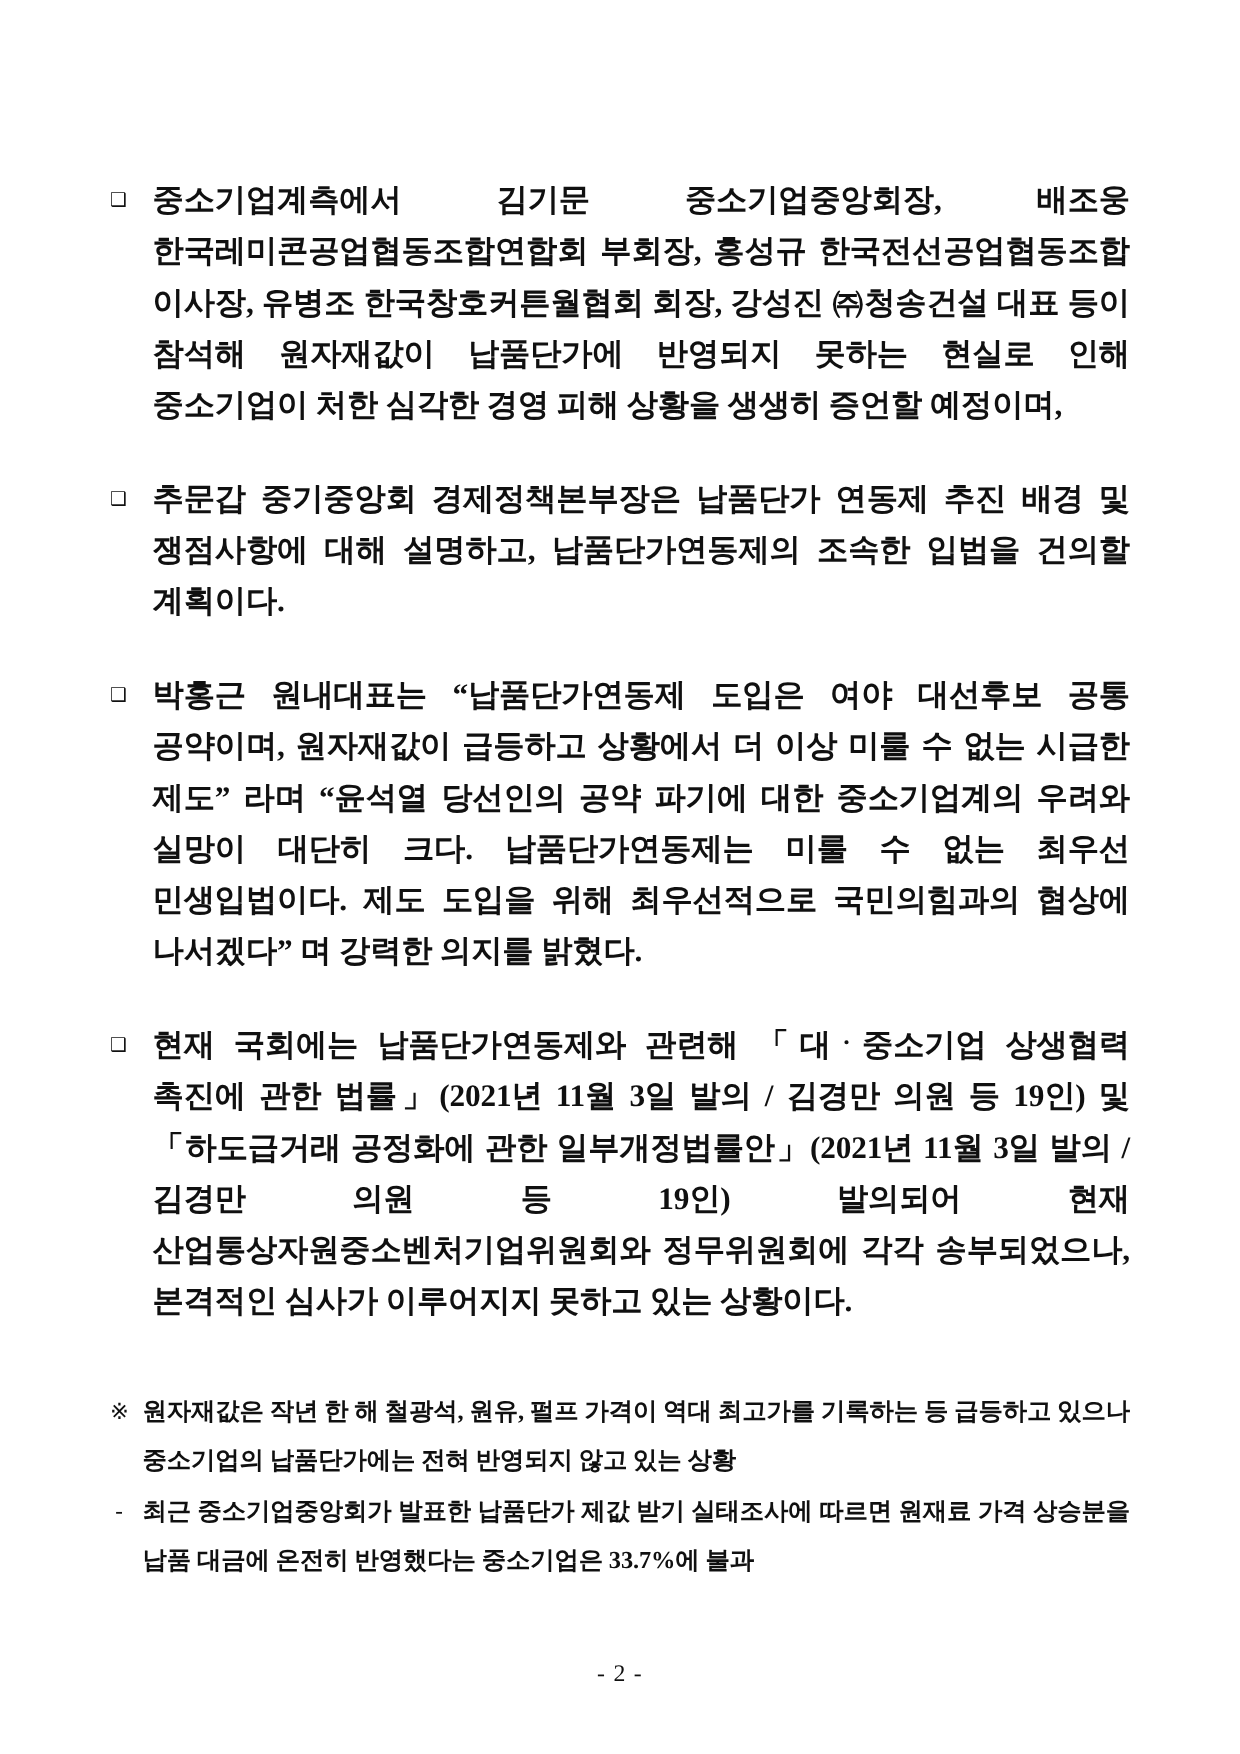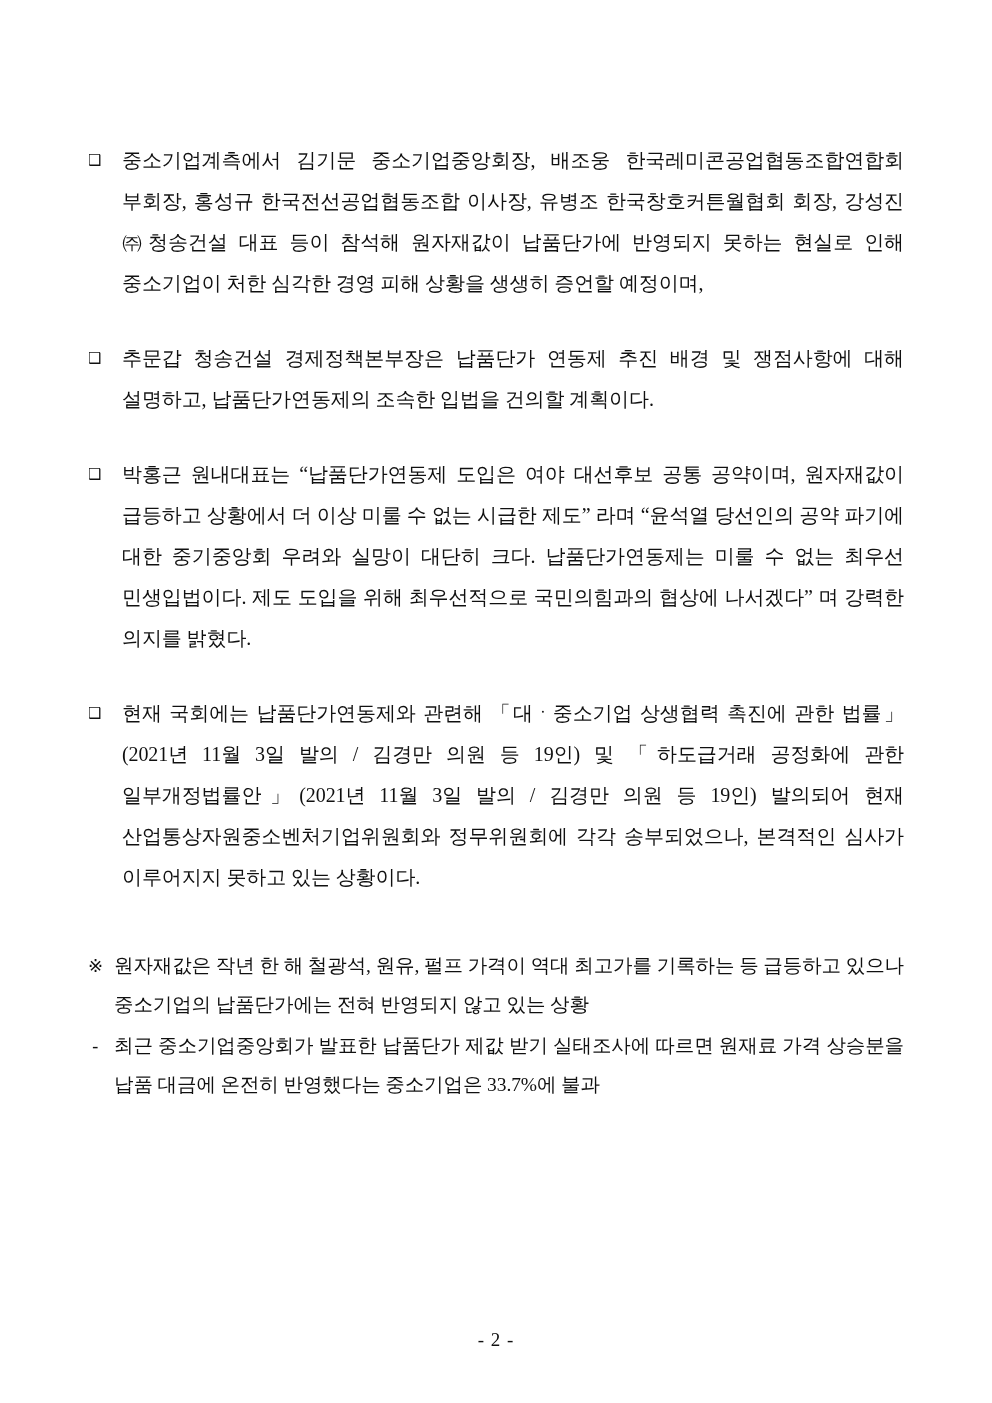--- a/index.html
+++ b/index.html
@@ -39,27 +39,28 @@
     font-family: "DejaVu Sans", sans-serif;
   }
   .block .marker.square {
     font-size: 15px;
   }
   .block .body {
     flex: 1 1 auto;
   }
   p.just {
     margin: 0;
-    font-size: 20px;
+    font-size: 25px;
     line-height: 41px;
     text-align: justify;
     text-justify: inter-character;
     text-align-last: left;
     letter-spacing: -0.1px;
     word-break: keep-all;
+    font-weight: bold;
   }
 
   
   .note-block {
     display: flex;
     align-items: flex-start;
     margin-bottom: 2px;
   }
   .note-block .marker {
     flex: 0 0 auto;
@@ -74,20 +75,21 @@
     box-sizing: border-box;
   }
   .note-block .body p {
     margin: 0;
     font-size: 19.5px;
     line-height: 39px;
     text-align: justify;
     text-align-last: left;
     letter-spacing: -0.1px;
     word-break: keep-all;
+    font-weight: bold;
   }
 
   .spacer-sm { height: 14px; }
 
   .pagenum {
     position: absolute;
     bottom: 52px;
     left: 0;
     width: 992px;
     text-align: center;
@@ -104,28 +106,28 @@
   <div class="block">
     <div class="marker square">❑</div>
     <div class="body">
       <p class="just">중소기업계측에서 김기문 중소기업중앙회장, 배조웅 한국레미콘공업협동조합연합회 부회장, 홍성규 한국전선공업협동조합 이사장, 유병조 한국창호커튼월협회 회장, 강성진 ㈜청송건설 대표 등이 참석해 원자재값이 납품단가에 반영되지 못하는 현실로 인해 중소기업이 처한 심각한 경영 피해 상황을 생생히 증언할 예정이며,</p>
     </div>
   </div>
 
   <div class="block">
     <div class="marker square">❑</div>
     <div class="body">
-      <p class="just">추문갑 청송건설 경제정책본부장은 납품단가 연동제 추진 배경 및 쟁점사항에 대해 설명하고, 납품단가연동제의 조속한 입법을 건의할 계획이다.</p>
+      <p class="just">추문갑 중기중앙회 경제정책본부장은 납품단가 연동제 추진 배경 및 쟁점사항에 대해 설명하고, 납품단가연동제의 조속한 입법을 건의할 계획이다.</p>
     </div>
   </div>
 
   <div class="block">
     <div class="marker square">❑</div>
     <div class="body">
-      <p class="just">박홍근 원내대표는 “납품단가연동제 도입은 여야 대선후보 공통 공약이며, 원자재값이 급등하고 상황에서 더 이상 미룰 수 없는 시급한 제도” 라며 “윤석열 당선인의 공약 파기에 대한 중기중앙회 우려와 실망이 대단히 크다. 납품단가연동제는 미룰 수 없는 최우선 민생입법이다. 제도 도입을 위해 최우선적으로 국민의힘과의 협상에 나서겠다” 며 강력한 의지를 밝혔다.</p>
+      <p class="just">박홍근 원내대표는 “납품단가연동제 도입은 여야 대선후보 공통 공약이며, 원자재값이 급등하고 상황에서 더 이상 미룰 수 없는 시급한 제도” 라며 “윤석열 당선인의 공약 파기에 대한 중소기업계의 우려와 실망이 대단히 크다. 납품단가연동제는 미룰 수 없는 최우선 민생입법이다. 제도 도입을 위해 최우선적으로 국민의힘과의 협상에 나서겠다” 며 강력한 의지를 밝혔다.</p>
     </div>
   </div>
 
   <div class="block">
     <div class="marker square">❑</div>
     <div class="body">
       <p class="just">현재 국회에는 납품단가연동제와 관련해 「대ㆍ중소기업 상생협력 촉진에 관한 법률」(2021년 11월 3일 발의 / 김경만 의원 등 19인) 및 「하도급거래 공정화에 관한 일부개정법률안」(2021년 11월 3일 발의 / 김경만 의원 등 19인) 발의되어 현재 산업통상자원중소벤처기업위원회와 정무위원회에 각각 송부되었으나, 본격적인 심사가 이루어지지 못하고 있는 상황이다.</p>
     </div>
   </div>
 

